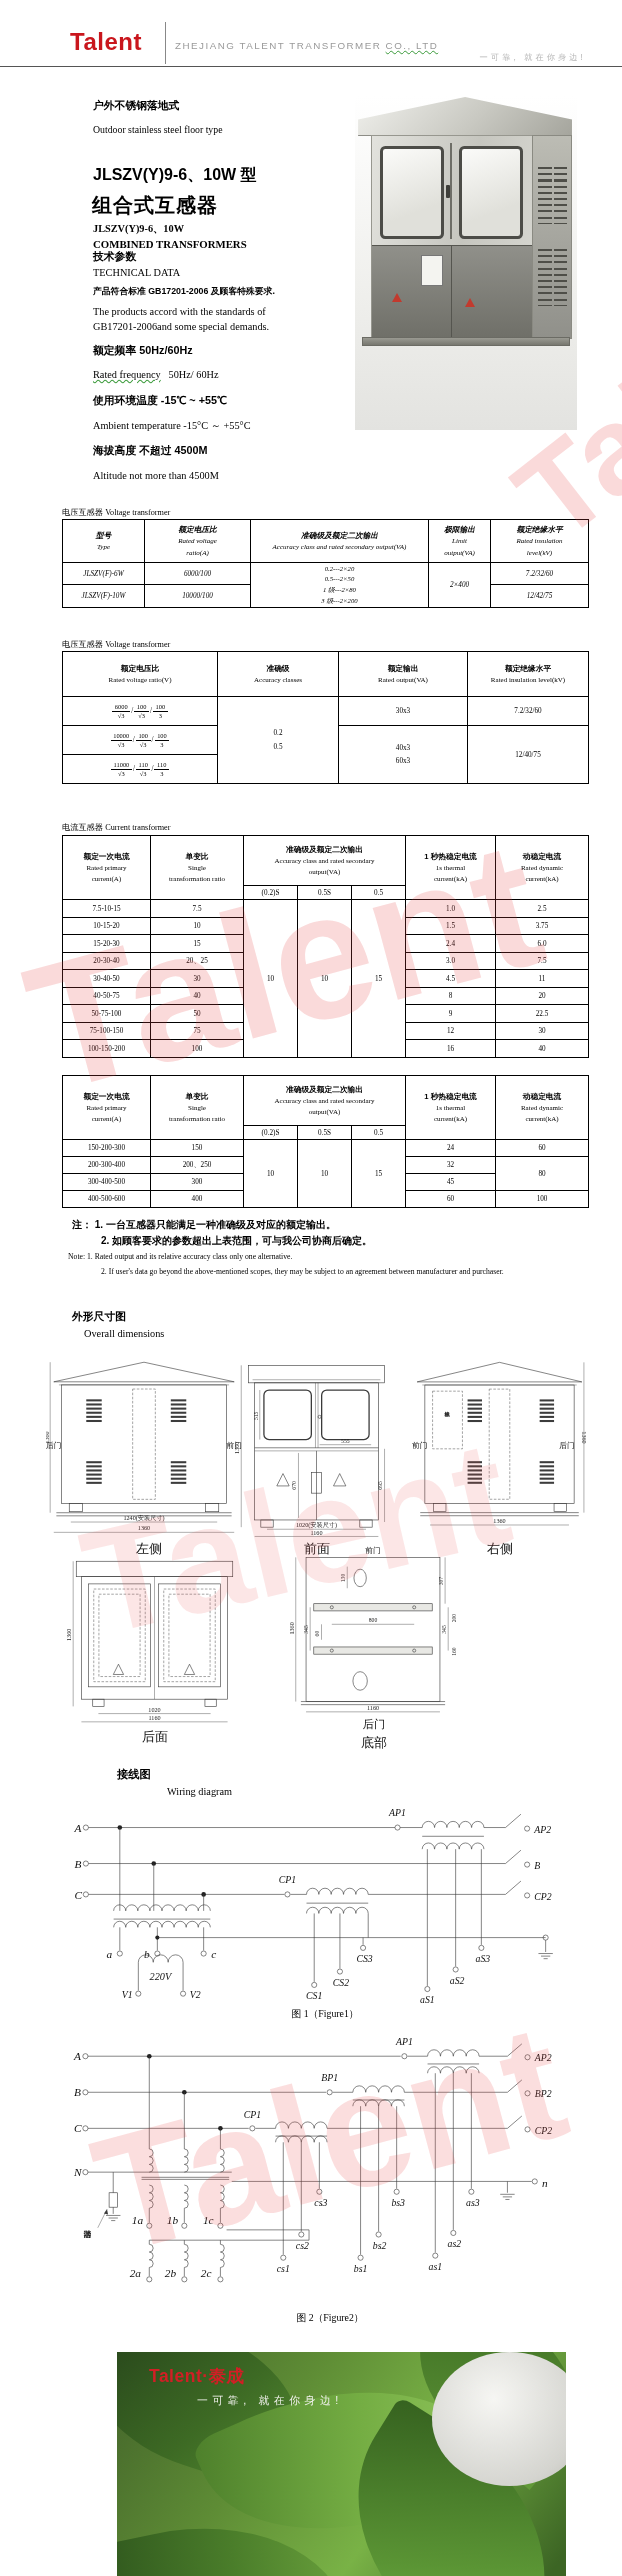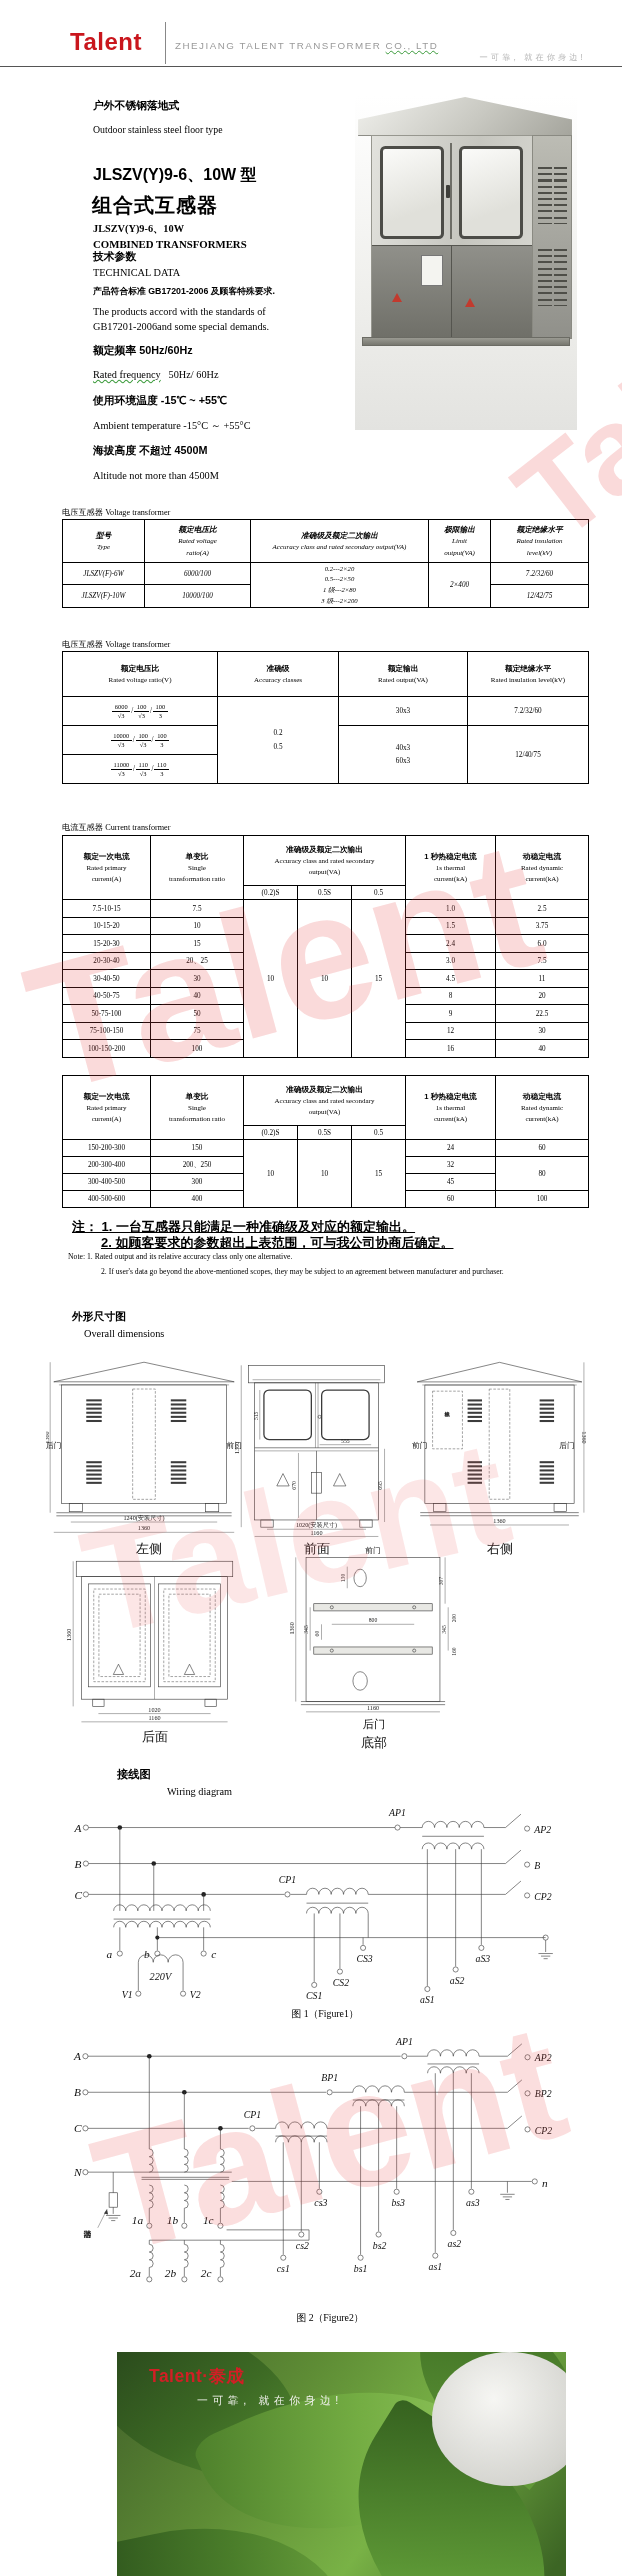--- a/index.html
+++ b/index.html
@@ -61,21 +61,21 @@
   .ph-base{position:absolute;left:7.2px;top:241px;width:206px;height:7.2px;
            background:linear-gradient(#9a9a92,#77776f);border:0.5px solid #6b6b64;}
   .warn-tri{position:absolute;width:0;height:0;border-left:5.7px solid transparent;
             border-right:5.7px solid transparent;border-bottom:9.8px solid #c23a2e;}
   .sticker{position:absolute;background:#f4f4f0;border:0.5px solid #777;}
   
   .promo{overflow:hidden;background:linear-gradient(125deg,#42622a,#5e8c35 30%,#79b246 55%,#3c6524 85%);}
   .leaf{position:absolute;border-radius:0 55% 0 55%;}
   .promo-logo{font-size:17.5px;font-weight:bold;color:#d01f25;letter-spacing:0.5px;}
   .promo-slogan{font-size:10.8px;color:#f2f2ee;letter-spacing:4.6px;}
-  .notes-cn{font-size:13px;font-weight:bold;text-decoration:underline;}
+  .notes-cn{font-size:10px;font-weight:bold;}
   .notes-en{font-size:7.7px;font-family:"Liberation Serif",serif;}
 </style>
 </head>
 <body>
 
 <div class="page">
 
   <div class="wm" style="left:495px;top:340px;font-size:124px;transform:rotate(-38deg);">Talent</div>
   <div class="wm" style="left:26px;top:876px;font-size:180px;transform:rotate(-15deg);">Talent</div>
   <div class="wm" style="left:82px;top:1463px;font-size:149px;transform:rotate(-13deg);color:rgba(235,90,90,0.15);">Talent</div>

